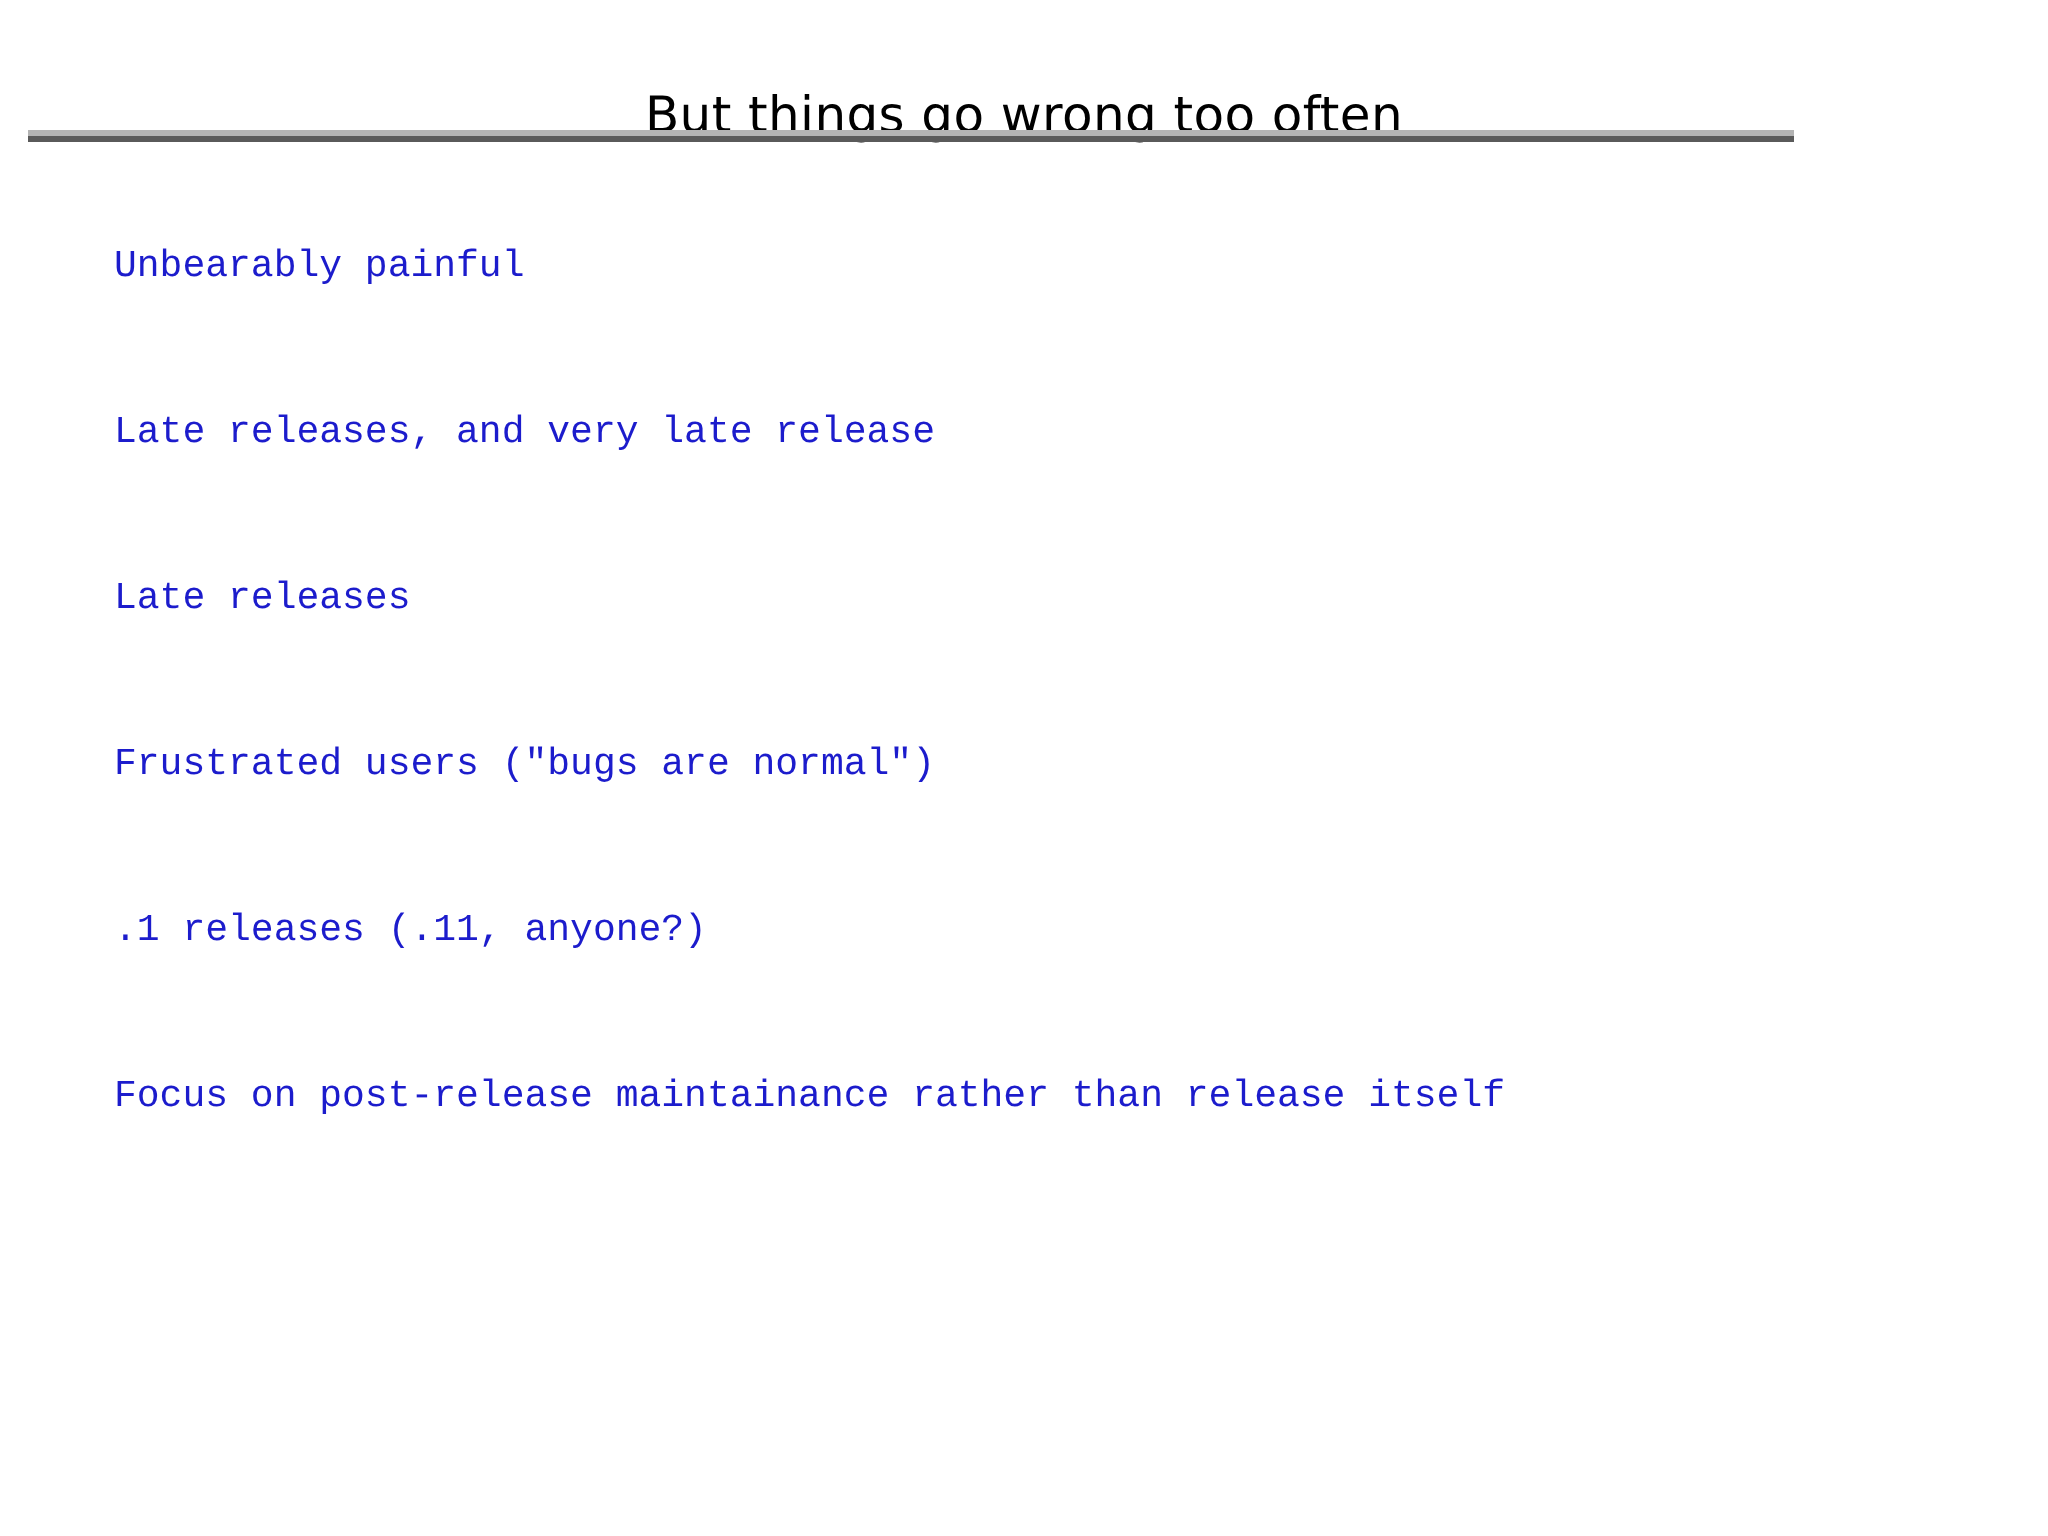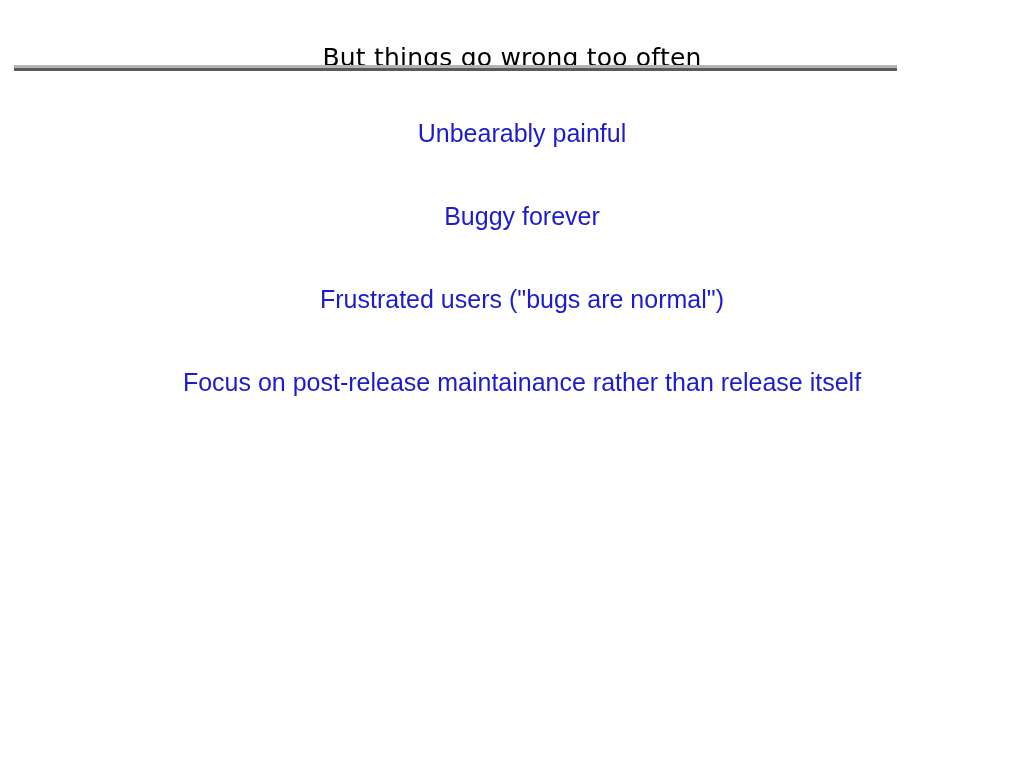--- a/index.html
+++ b/index.html
@@ -65,46 +65,47 @@
     position: absolute;
     left: 57px;
     top: 118px;
     width: 930px;
     margin: 0;
     padding: 0;
     list-style: none;
   }
   .bullet-line {
     color: #1c1ccc;
-    font-family: Liberation Sans, sans-serif;
-    font-size: 25px;
+    font-family: Liberation Mono, monospace;
+    font-size: 19px;
     font-weight: 400;
     line-height: 30px;
     height: 30px;
     margin: 0 0 53px 0;
     white-space: nowrap;
     letter-spacing: 0px;
-    text-align: center;
   }
   .bullet-line:last-child {
     margin-bottom: 0;
   }
 </style>
 </head>
 <body>
 
 <div class="slide">
 
   <h1 class="slide-title">But things go wrong too often</h1>
 
   <div class="title-rule">
     <div class="rule-light"></div>
     <div class="rule-dark"></div>
   </div>
 
   <ul class="body-list">
     <li class="bullet-line">Unbearably painful</li>
-    <li class="bullet-line">Buggy forever</li>
+    <li class="bullet-line">Late releases, and very late release</li>
+    <li class="bullet-line">Late releases</li>
     <li class="bullet-line">Frustrated users ("bugs are normal")</li>
+    <li class="bullet-line">.1 releases (.11, anyone?)</li>
     <li class="bullet-line">Focus on post-release maintainance rather than release itself</li>
   </ul>
 
 </div>
 
 </body></html>

